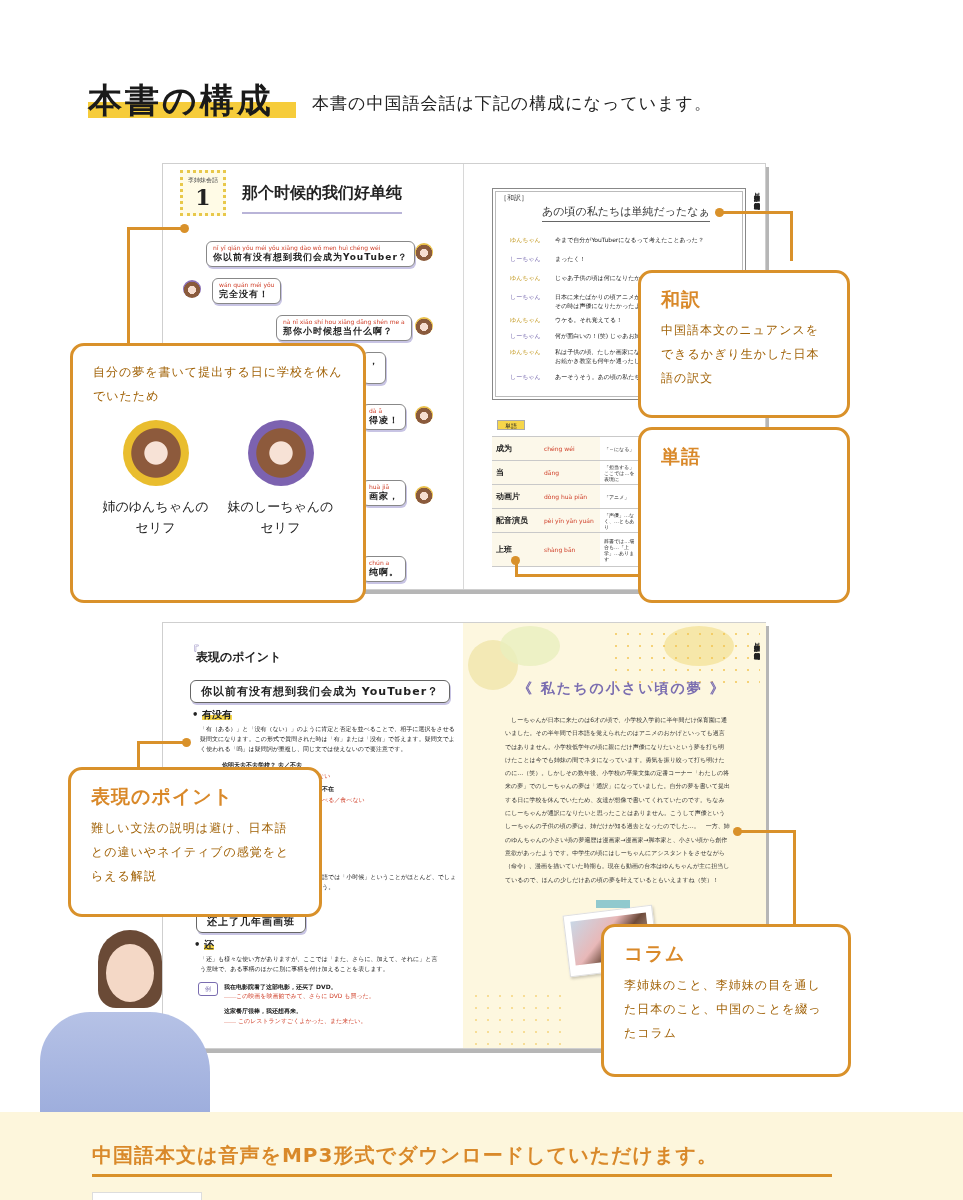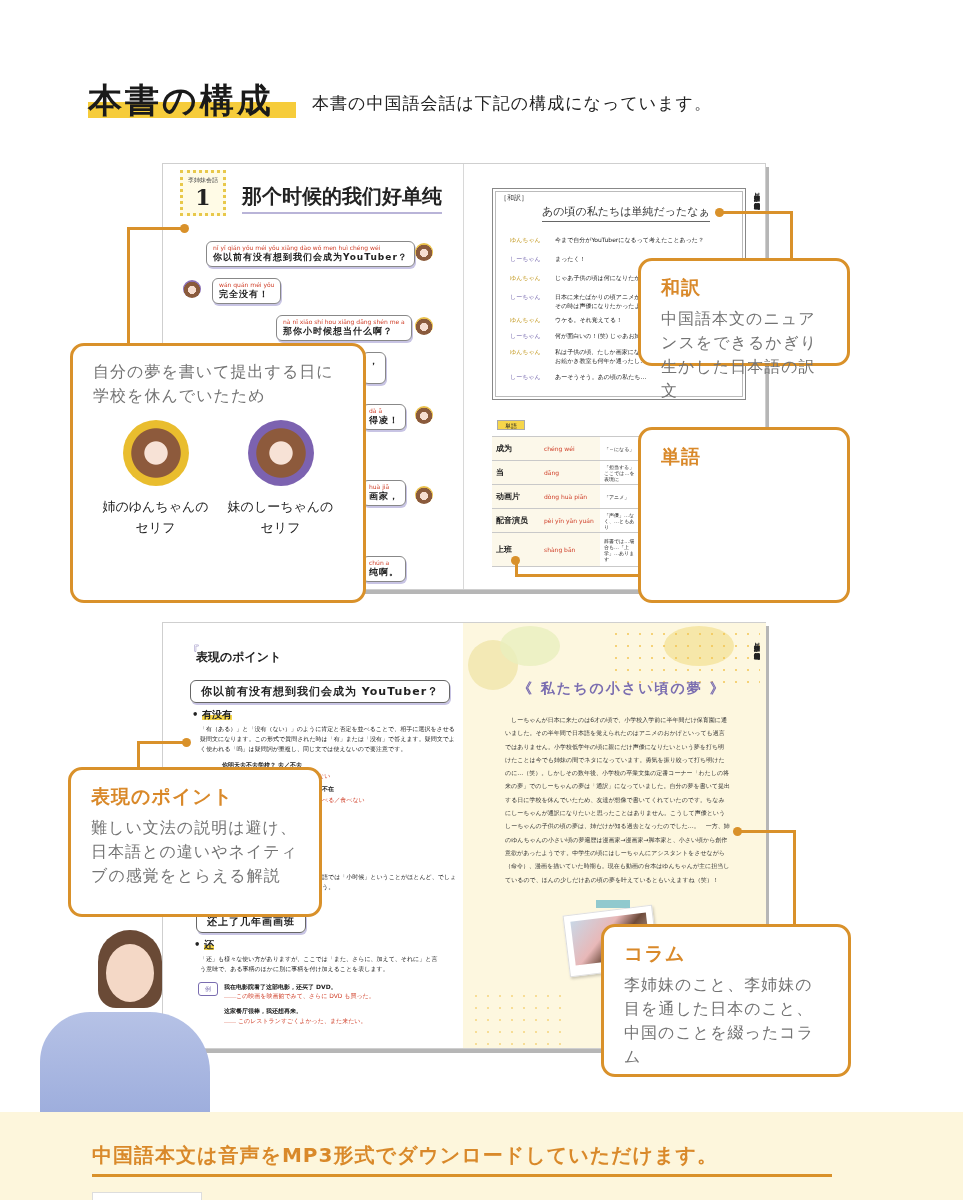--- a/index.html
+++ b/index.html
@@ -15,21 +15,21 @@
 
   
   .spread { background: #fff; border: 1px solid #cfcfcf; box-shadow: 3px 4px 0 #b6b6b6; }
   .page { position: absolute; top: 0; bottom: 0; }
   .gutter { position: absolute; top: 0; bottom: 0; width: 1px; background: #d8d8d8; }
 
   
   .lesson-badge { left: 180px; top: 170px; width: 46px; height: 46px; border: 3px dotted #e8c84a; background: #fffbe6; text-align: center; }
   .lesson-badge .small { font-size: 6px; margin-top: 3px; color: #444; }
   .lesson-badge .num { font-size: 22px; font-weight: bold; font-family: "DejaVu Serif", serif; line-height: 24px; }
-  .lesson-title { left: 242px; top: 183px; font-size: 20px; font-weight: bold; color: #222; border-bottom: 2px solid #b9b4d8; padding-bottom: 2px; }
+  .lesson-title { left: 242px; top: 183px; font-size: 16px; font-weight: bold; color: #222; border-bottom: 2px solid #b9b4d8; padding-bottom: 8px; }
 
   
   .bubble { background: #fff; border: 1px solid #888; border-radius: 6px; padding: 2px 6px; box-shadow: 1px 2px 0 #c8c4e4; }
   .bubble .py { font-size: 6px; color: #d0402a; white-space: nowrap; }
   .bubble .zh { font-size: 9px; font-weight: bold; white-space: nowrap; letter-spacing: 1px; }
   .face { width: 18px; height: 18px; border-radius: 50%; }
   .face.yun { background: radial-gradient(circle at 50% 55%, #f6ddd0 30%, #8a5a3c 32%, #8a5a3c 60%, #e9c04a 62%); }
   .face.shi { background: radial-gradient(circle at 50% 55%, #f6ddd0 30%, #8a5a3c 32%, #8a5a3c 60%, #8a6fb5 62%); }
 
   
@@ -71,21 +71,21 @@
   .dots2 { left: 470px; top: 990px; width: 100px; height: 55px; background-image: radial-gradient(#f1c24a 1.2px, transparent 1.4px); background-size: 12px 12px; opacity: .5; }
   .col-title { left: 518px; top: 680px; font-size: 14px; font-weight: bold; color: #7a6db0; letter-spacing: 2px; }
   .col-text { left: 505px; top: 713px; width: 225px; font-size: 6px; line-height: 13.3px; color: #333; text-indent: 1em; }
   .photo { left: 566px; top: 910px; width: 90px; height: 62px; background: #fff; transform: rotate(-7deg); border: 1px solid #ddd; box-shadow: 1px 2px 3px rgba(0,0,0,.2); }
   .photo::after { content: ""; position: absolute; left: 6px; top: 6px; right: 6px; bottom: 10px; background: linear-gradient(135deg, #c9d7e6, #e8b8b8 40%, #6d4a3a 60%, #d7c3b0); }
   .tape { left: 596px; top: 900px; width: 34px; height: 8px; background: #7ec1cb; opacity: .85; }
 
   
   .callout { background: #fff; border: 3px solid #d9912a; border-radius: 14px; padding: 14px 20px; }
   .callout-title { font-size: 19px; font-weight: bold; color: #d9892a; letter-spacing: 1px; margin-bottom: 6px; }
-  .callout-text { font-size: 16px; line-height: 24px; color: #737373; letter-spacing: 1px; }
+  .callout-text { font-size: 12px; line-height: 24px; color: #a16207; letter-spacing: 1px; }
   .line { background: #d9912a; }
   .dot { width: 9px; height: 9px; border-radius: 50%; background: #d9912a; }
 
   .sisters { display: flex; justify-content: flex-end; margin-top: 12px; font-family: Liberation Serif, serif; }
   .sister { text-align: center; width: 130px; }
   .sister .av { width: 66px; height: 66px; border-radius: 50%; margin: 0 auto 10px; }
   .av.yun { background: radial-gradient(circle at 50% 50%, #f7e2d6 24%, #8d5a3c 26%, #8d5a3c 52%, #e9bd2e 54%); }
   .av.shi { background: radial-gradient(circle at 50% 50%, #f7e2d6 24%, #8d5a3c 26%, #8d5a3c 52%, #7c62b0 54%); }
   .sister .cap { font-size: 13px; line-height: 21px; }
 
@@ -267,21 +267,21 @@
       <div class="cap">セリフ</div>
     </div>
     <div class="sister">
       <div class="av shi"></div>
       <div class="cap">妹のしーちゃんの</div>
       <div class="cap">セリフ</div>
     </div>
   </div>
 </div>
 
-<div class="abs callout" style="left:638px; top:258px; width:212px; height:108px;">
+<div class="abs callout" style="left:638px; top:270px; width:212px; height:148px;font-family:Liberation Mono, monospace;">
   <div class="callout-title">和訳</div>
   <div class="callout-text">中国語本文のニュアンスをできるかぎり生かした日本語の訳文</div>
 </div>
 
 <div class="abs callout" style="left:638px; top:427px; width:212px; height:176px;">
   <div class="callout-title">単語</div>
 </div>
 
 <div class="abs callout" style="left:68px; top:767px; width:254px; height:150px;">
   <div class="callout-title">表現のポイント</div>

